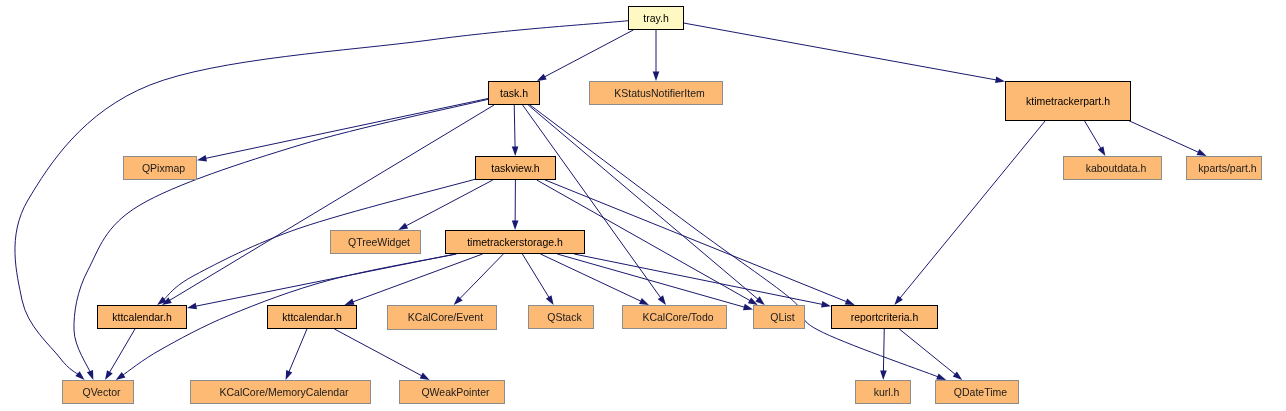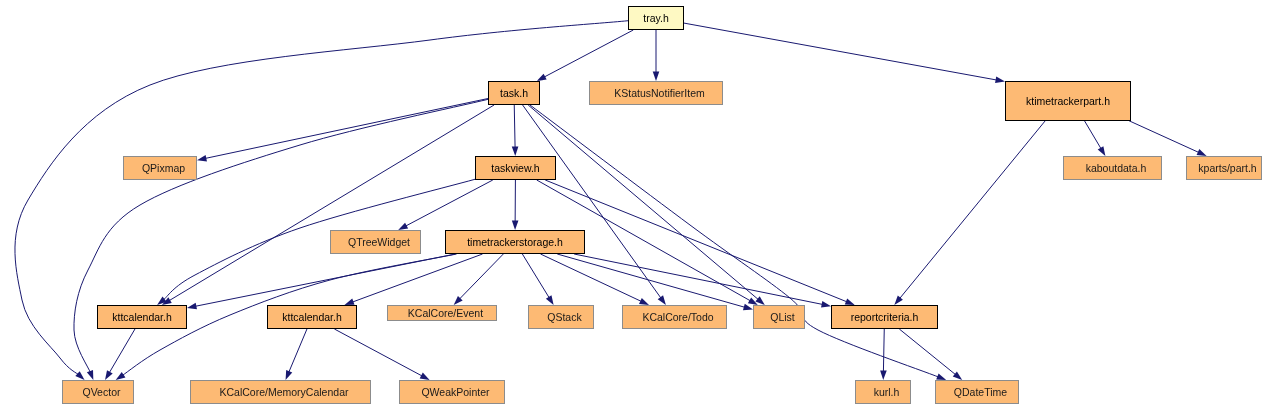--- a/index.html
+++ b/index.html
@@ -163,21 +163,21 @@
     <div class="node ext" style="left: 589px; top: 81px; width: 134px; height: 24px;">KStatusNotifierItem</div>
     <div class="node doc" style="left: 1005px; top: 81px; width: 126px; height: 40px;">ktimetrackerpart.h</div>
     <div class="node ext" style="left: 123px; top: 156px; width: 74px; height: 24px;">QPixmap</div>
     <div class="node doc" style="left: 475px; top: 156px; width: 81px; height: 24px;">taskview.h</div>
     <div class="node ext" style="left: 1063px; top: 156px; width: 99px; height: 24px;">kaboutdata.h</div>
     <div class="node ext" style="left: 1186px; top: 156px; width: 76px; height: 24px;">kparts/part.h</div>
     <div class="node ext" style="left: 330px; top: 230px; width: 91px; height: 24px;">QTreeWidget</div>
     <div class="node doc" style="left: 445px; top: 230px; width: 140px; height: 24px;">timetrackerstorage.h</div>
     <div class="node doc" style="left: 97px; top: 305px; width: 90px; height: 24px;">kttcalendar.h</div>
     <div class="node doc" style="left: 267px; top: 305px; width: 90px; height: 24px;">kttcalendar.h</div>
-    <div class="node ext" style="left: 387px; top: 305px; width: 110px; height: 16px;">KCalCore/Event</div>
+    <div class="node ext" style="left: 387px; top: 305px; width: 110px; height: 25px;">KCalCore/Event</div>
     <div class="node ext" style="left: 528px; top: 305px; width: 66px; height: 24px;">QStack</div>
     <div class="node ext" style="left: 622px; top: 305px; width: 105px; height: 24px;">KCalCore/Todo</div>
     <div class="node ext" style="left: 753px; top: 305px; width: 52px; height: 24px;">QList</div>
     <div class="node doc" style="left: 831px; top: 305px; width: 107px; height: 24px;">reportcriteria.h</div>
     <div class="node ext" style="left: 62px; top: 380px; width: 72px; height: 24px;">QVector</div>
     <div class="node ext" style="left: 190px; top: 380px; width: 181px; height: 24px;">KCalCore/MemoryCalendar</div>
     <div class="node ext" style="left: 399px; top: 380px; width: 106px; height: 24px;">QWeakPointer</div>
     <div class="node ext" style="left: 855px; top: 380px; width: 56px; height: 24px;">kurl.h</div>
     <div class="node ext" style="left: 935px; top: 380px; width: 84px; height: 24px;">QDateTime</div>
   </div>

